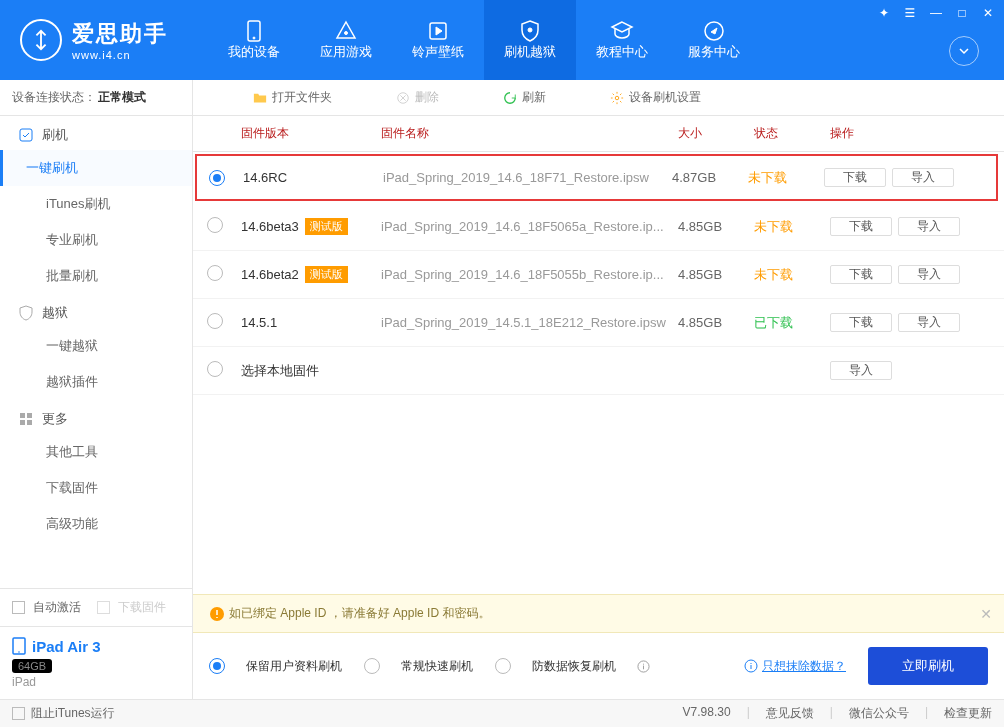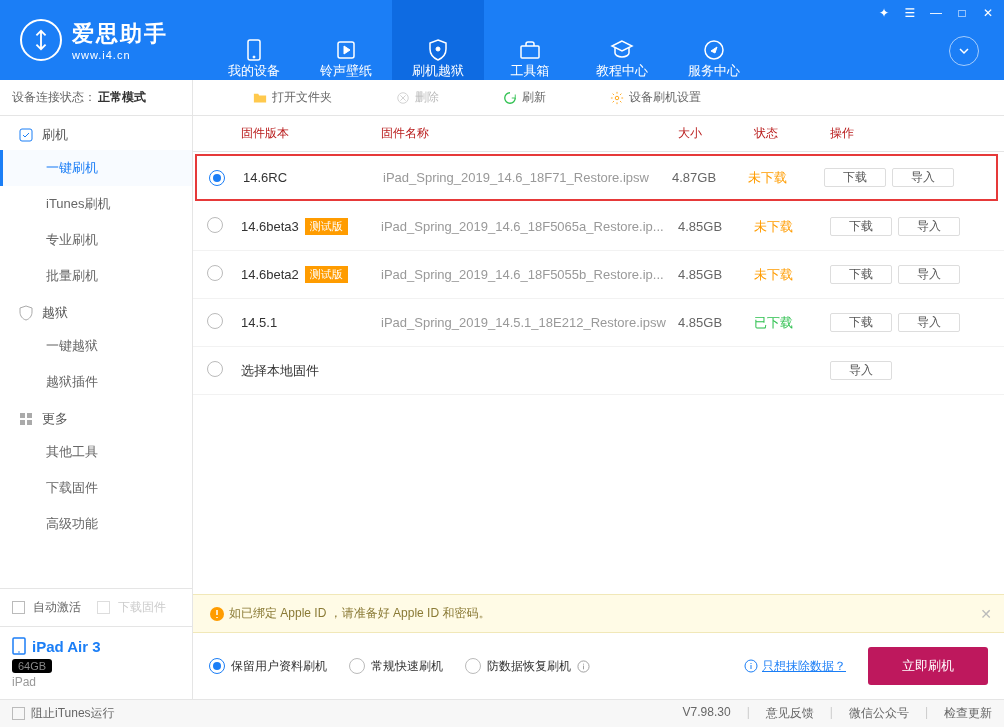--- a/index.html
+++ b/index.html
@@ -6,37 +6,37 @@
 body { width: 1004px; height: 727px; background: #fff; font-size: 13px; color: #333; overflow: hidden; }
 
 
 .header { height: 80px; background: linear-gradient(to bottom, #1b7ef6, #1b7ef6); display: flex; align-items: center; position: relative; }
 .logo-area { display: flex; align-items: center; padding: 0 20px; color: #fff; }
 .logo-icon { width: 42px; height: 42px; border: 2px solid #fff; border-radius: 50%; display: flex; align-items: center; justify-content: center; margin-right: 10px; }
 .logo-icon svg { width: 22px; height: 22px; fill: #fff; }
 .logo-text { font-size: 22px; font-weight: bold; letter-spacing: 2px; }
 .logo-sub { font-size: 11px; display: block; letter-spacing: 1px; }
 .nav-tabs { display: flex; height: 100%; flex: 1; margin-left: 20px; }
-.nav-tab { width: 92px; display: flex; flex-direction: column; align-items: center; justify-content: flex-end; color: #fff; cursor: pointer; }
+.nav-tab { width: 92px; display: flex; flex-direction: column; align-items: center; justify-content: center; color: #fff; cursor: pointer; }
 .nav-tab.active { background: #0e6be2; }
 .nav-tab svg { width: 24px; height: 24px; fill: #fff; stroke: #fff; }
 .nav-tab-label { font-size: 13px; }
 .header-right { position: absolute; right: 8px; top: 6px; display: flex; gap: 10px; color: #fff; font-size: 12px; }
 .header-right span { cursor: pointer; width: 16px; text-align: center; }
 .dropdown-circle { position: absolute; right: 25px; top: 36px; width: 30px; height: 30px; border: 1.5px solid rgba(255,255,255,0.6); border-radius: 50%; display: flex; align-items: center; justify-content: center; cursor: pointer; }
 
 
 .body-area { display: flex; height: calc(100% - 80px - 28px); }
 .sidebar { width: 193px; border-right: 1px solid #e5e5e5; display: flex; flex-direction: column; }
 .conn-status { height: 36px; border-bottom: 1px solid #e5e5e5; display: flex; align-items: center; padding: 0 12px; font-size: 12px; color: #666; }
 .conn-status b { color: #333; margin-left: 2px; }
 .side-section { padding: 10px 0 6px 18px; display: flex; align-items: center; gap: 8px; color: #555; font-size: 13px; }
 .side-section svg { width: 16px; height: 16px; }
 .side-item { padding: 9px 0 9px 46px; font-size: 13px; color: #666; cursor: pointer; }
-.side-item.active { color: #1b7ef6; border-left: 3px solid #1b7ef6; padding-left: 43px; background: #f8fbff; }
+.side-item.active { color: #1b7ef6; border-left: 3px solid #1b7ef6; padding-left: 23px; background: #f8fbff; }
 .side-flex { flex: 1; }
 .side-bottom { border-top: 1px solid #e5e5e5; padding: 10px 12px; font-size: 12px; color: #666; display: flex; align-items: center; gap: 8px; }
 .chk { width: 13px; height: 13px; border: 1px solid #bbb; display: inline-block; }
 .device-info { border-top: 1px solid #e5e5e5; padding: 10px 12px; }
 .device-name { color: #1b7ef6; font-size: 15px; font-weight: bold; display: flex; align-items: center; gap: 6px; }
 .device-badge { background: #000000; color: #888; font-size: 11px; padding: 1px 6px; border-radius: 3px; margin-top: 4px; display: inline-block; }
 .device-type { color: #999; font-size: 12px; margin-top: 2px; }
 
 
 .main { flex: 1; display: flex; flex-direction: column; }
@@ -64,23 +64,23 @@
 .st-not { color: #ff9c00; }
 .st-done { color: #2ec04f; }
 .btn { border: 1px solid #ddd; background: #fff; padding: 0 18px; font-size: 12px; color: #555; border-radius: 2px; cursor: pointer; margin-right: 6px; }
 
 
 .warn-bar { background: #fffbe6; border-top: 1px solid #f1e8b8; border-bottom: 1px solid #f1e8b8; padding: 10px 16px; display: flex; align-items: center; gap: 4px; font-size: 12px; color: #8a7a35; position: relative; }
 .warn-bar .close-x { position: absolute; right: 12px; color: #bbb; cursor: pointer; font-size: 14px; }
 
 
 .action-bar { padding: 14px 16px; display: flex; align-items: center; gap: 22px; font-size: 12px; }
-.radio-opt { display: flex; align-items: center; gap: 6px; cursor: pointer; justify-content: center; }
+.radio-opt { display: flex; align-items: center; gap: 21px; cursor: pointer; justify-content: center; }
 .info-link { margin-left: auto; color: #1b7ef6; display: flex; align-items: center; gap: 4px; cursor: pointer; text-decoration: underline; }
-.primary-btn { background: #be185d; color: #fff; border: none; padding: 10px 34px; font-size: 13px; border-radius: 3px; cursor: pointer; }
+.primary-btn { background: #1d4ed8; color: #fff; border: none; padding: 10px 34px; font-size: 13px; border-radius: 3px; cursor: pointer; }
 
 
 .footer { height: 28px; background: #f7f7f7; border-top: 1px solid #e5e5e5; display: flex; align-items: center; padding: 0 12px; font-size: 12px; color: #666; }
 .footer .right { margin-left: auto; display: flex; gap: 16px; }
 .footer .sep { color: #ccc; }
 </style>
 </head>
 <body>
 
 <div class="header">
@@ -98,38 +98,38 @@
   <div class="nav-tabs" id="nav-tabs">
       <div class="nav-tab">
         <svg viewBox="0 0 24 24">
           <rect x="6" y="2" width="12" height="20" rx="2" fill="none" stroke-width="1.5"></rect>
           <circle cx="12" cy="19" r="1"></circle>
         </svg>
         <span class="nav-tab-label">我的设备</span>
       </div>
       <div class="nav-tab">
         <svg viewBox="0 0 24 24">
+          <path d="M12 3l9 16H3z" fill="none" stroke-width="1.5"></path>
+          <circle cx="12" cy="14" r="1.5"></circle>
+        </svg>
+        <span class="nav-tab-label">应用游戏</span>
+      </div>
+      <div class="nav-tab">
+        <svg viewBox="0 0 24 24">
           <rect x="4" y="4" width="16" height="16" rx="2" fill="none" stroke-width="1.5"></rect>
           <path d="M10 8v8l6-4z" fill="#fff"></path>
         </svg>
         <span class="nav-tab-label">铃声壁纸</span>
       </div>
       <div class="nav-tab active">
         <svg viewBox="0 0 24 24">
           <path d="M12 2l8 3v6c0 5-3.5 9-8 11-4.5-2-8-6-8-11V5z" fill="none" stroke-width="1.5"></path>
           <circle cx="12" cy="11" r="2" fill="#fff"></circle>
         </svg>
         <span class="nav-tab-label">刷机越狱</span>
-      </div>
-      <div class="nav-tab">
-        <svg viewBox="0 0 24 24">
-          <rect x="3" y="8" width="18" height="12" rx="1" fill="none" stroke-width="1.5"></rect>
-          <path d="M8 8V6a2 2 0 012-2h4a2 2 0 012 2v2" fill="none" stroke-width="1.5"></path>
-        </svg>
-        <span class="nav-tab-label">工具箱</span>
       </div>
       <div class="nav-tab">
         <svg viewBox="0 0 24 24">
           <path d="M12 3L2 8l10 5 10-5z" fill="none" stroke-width="1.5"></path>
           <path d="M5 10v5c0 2 3 4 7 4s7-2 7-4v-5" fill="none" stroke-width="1.5"></path>
         </svg>
         <span class="nav-tab-label">教程中心</span>
       </div>
       <div class="nav-tab">
         <svg viewBox="0 0 24 24">

